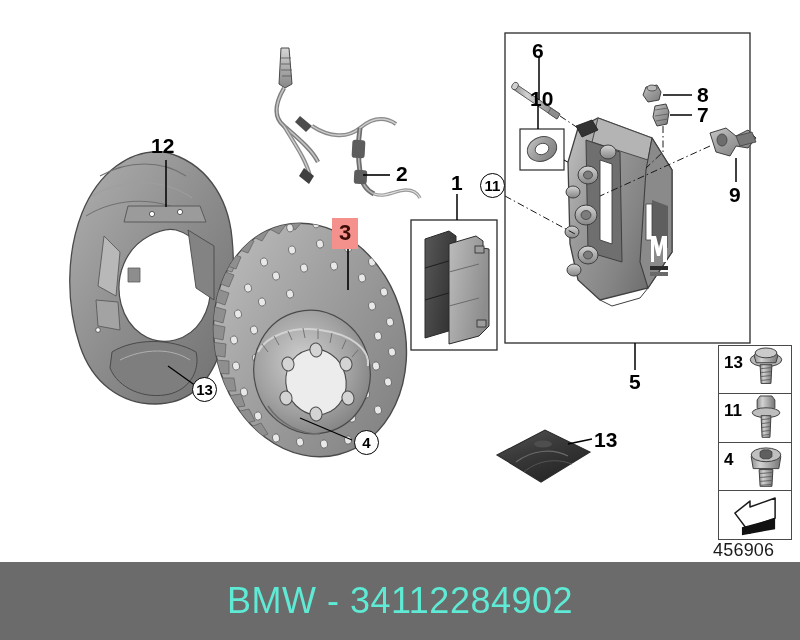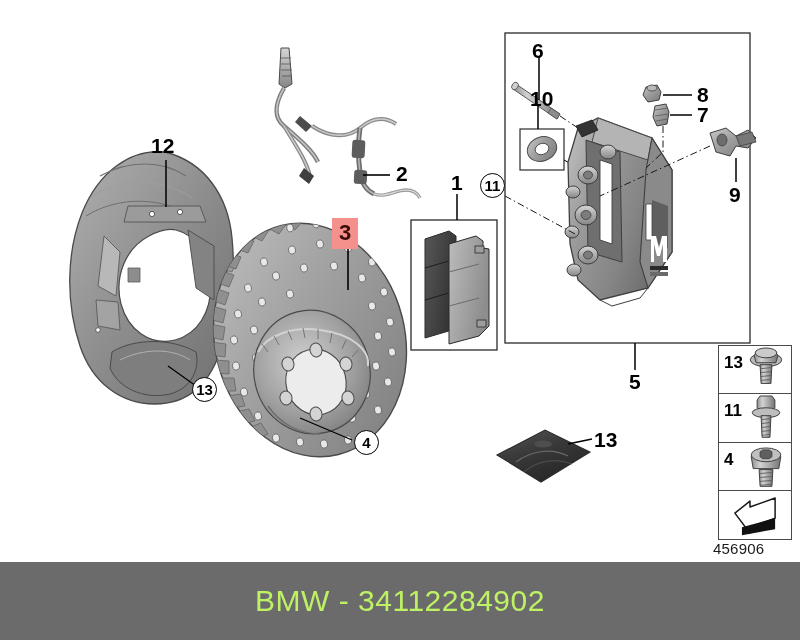--- a/index.html
+++ b/index.html
@@ -83,43 +83,43 @@
     right: 2px;
     top: 0;
     width: 46px;
     height: 100%;
   }
   #diagram-number {
     position: absolute;
     left: 713px;
     top: 540px;
     font-family: "Liberation Sans", sans-serif;
-    font-size: 15px;
+    font-size: 18px;
     color: #1a1a1a;
     letter-spacing: 0.2px;
   }
   
   #footer {
     position: absolute;
     left: 0;
     top: 562px;
     width: 800px;
     height: 78px;
     background: #6b6b6b;
     display: flex;
     align-items: center;
     justify-content: center;
     box-sizing: border-box;
   }
   #footer-inner {
     display: flex;
     align-items: flex-end;
-    color: #bef264;
+    color: #5eead4;
     font-family: "Liberation Sans", sans-serif;
-    font-size: 30px;
+    font-size: 36px;
     letter-spacing: 0.5px;
   }
   #footer-part { white-space: pre; }
   #footer-group { margin-left: 36px; white-space: pre; }
 </style>
 </head>
 <body>
 
 <div id="page">
 

